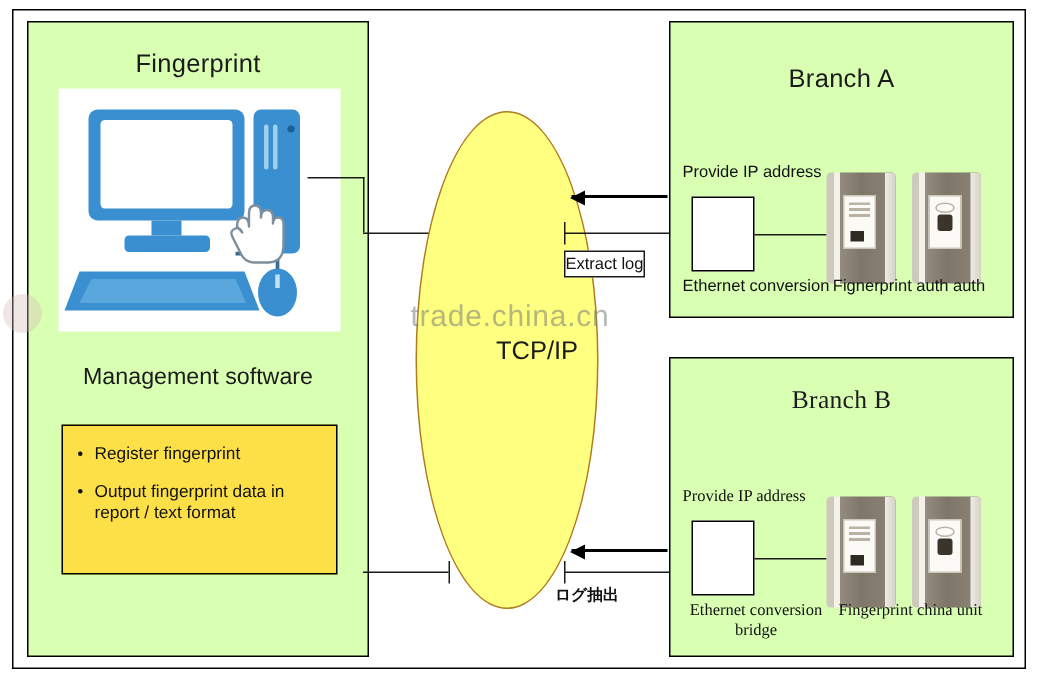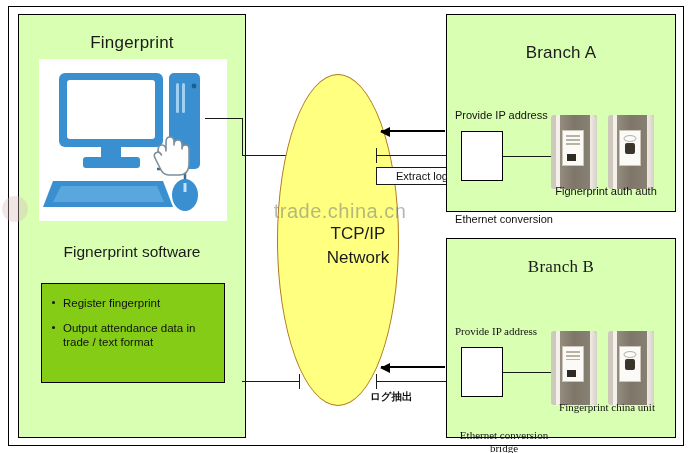--- a/index.html
+++ b/index.html
@@ -77,21 +77,21 @@
     text-align: center;
     font-size: 15.5px;
     color: #1b1b1b;
   }
   .mgmt-box {
     position: absolute;
     left: 22px;
     top: 268px;
     width: 184px;
     height: 100px;
-    background: #84cc16;
+    background: #fde047;
     border: 1px solid #000000;
     box-sizing: border-box;
     padding: 12px 6px 0 8px;
   }
   .mgmt-item {
     position: relative;
     font-size: 11.5px;
     color: #111111;
     line-height: 14px;
     padding-left: 13px;
@@ -168,21 +168,21 @@
     border-right: 10px solid #000000;
   }
 
   
   .callout {
     position: absolute;
     background: #ffffff;
     border: 1px solid #1a1a1a;
     font-size: 11px;
     color: #111111;
-    padding: 2px 19px;
+    padding: 2px 0;
     white-space: nowrap;
     box-sizing: border-box;
   }
 
   
   .provide-ip {
     position: absolute;
     font-size: 11px;
     color: #111111;
     white-space: nowrap;
@@ -193,21 +193,20 @@
     border: 1.3px solid #000000;
     box-sizing: border-box;
   }
   .bridge-caption {
     position: absolute;
     font-size: 11px;
     color: #111111;
     text-align: center;
     line-height: 13px;
     white-space: nowrap;
-    margin-top: 28px;
   }
   .device-caption {
     position: absolute;
     font-size: 11px;
     color: #111111;
     text-align: center;
     white-space: nowrap;
   }
 
   
@@ -338,40 +337,39 @@
 
         <ellipse cx="146" cy="136" rx="13" ry="16" fill="#3a8fd0"></ellipse>
         <rect x="144.5" y="124" width="3" height="9" fill="#bfe2f7"></rect>
 
         <g>
           <path d="M119 92 q0-6 4-6 q4 0 4 6 l0-9 q0-5 4-5 q4 0 4 5 l0 3 q0-5 4-5 q4 0 4 5 l0 4 q0-4 3.5-4 q3.5 0 3.5 4 l0 14 q0 12-10 12 l-10 0 q-6 0-9-7 l-5-10 q-2-4 1.5-5.5 q3.5-1.5 5 2.5 z" fill="#ffffff" stroke="#7d8f9c" stroke-width="1.6" stroke-linejoin="round"></path>
         </g>
       </svg>
     </div>
 
-    <div class="mgmt-label">Fignerprint software</div>
+    <div class="mgmt-label">Management software</div>
 
     <div class="mgmt-box">
       <div class="mgmt-item">Register fingerprint</div>
-      <div class="mgmt-item">Output attendance data in trade / text format</div>
+      <div class="mgmt-item">Output fingerprint data in report / text format</div>
     </div>
   </div>
 
   <div class="line-h" style="left:205px; top:118px; width:38px;"></div>
   <div class="line-v" style="left:242px; top:118px; height:37px;"></div>
   <div class="line-h" style="left:242px; top:155px; width:57px;"></div>
   <div class="tick" style="left:299px; top:148px;"></div>
 
   <div class="line-h" style="left:242px; top:381px; width:57px;"></div>
   <div class="tick" style="left:299px; top:374px;"></div>
 
   <div class="network-ellipse"></div>
   <div class="network-label">
     <div>TCP/IP</div>
-    <div>Network</div>
   </div>
 
   <div class="tick" style="left:376px; top:148px;"></div>
   <div class="line-h" style="left:376px; top:155px; width:82px;"></div>
   <div class="line-v" style="left:457px; top:130px; height:26px;"></div>
   <div class="arrow-left" style="left:381px; top:130px; width:64px;"></div>
   <div class="callout" style="left:376px; top:167px;">Extract log</div>
 
   <div class="tick" style="left:376px; top:374px;"></div>
   <div class="line-h" style="left:376px; top:381px; width:82px;"></div>

